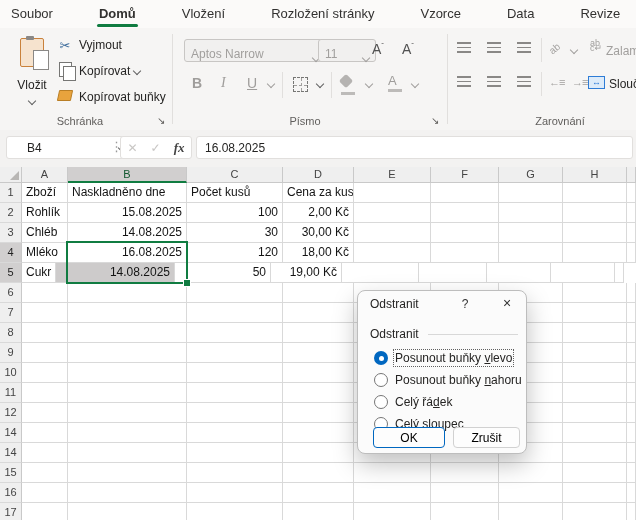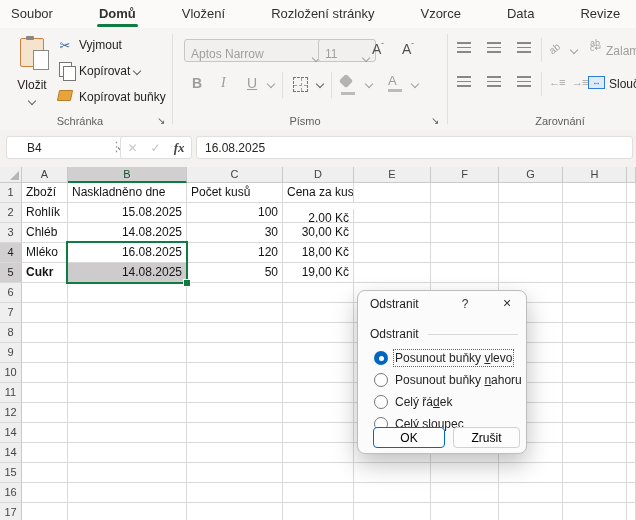--- a/index.html
+++ b/index.html
@@ -232,21 +232,21 @@
         <div class="cell" style="width: 68px;"></div>
         <div class="cell" style="width: 64px;"></div>
         <div class="cell" style="width: 64px;"></div>
         <div class="cell" style="width: 9px;"></div>
       </div>
       <div class="srow">
         <div class="rnum">2</div>
         <div class="cell" style="width: 46px;">Rohlík</div>
         <div class="cell right" style="width: 119px;">15.08.2025</div>
         <div class="cell right" style="width: 96px;">100</div>
-        <div class="cell right" style="width: 71px; margin-top: 6px;">2,00 Kč</div>
+        <div class="cell right" style="width: 71px;">2,00 Kč</div>
         <div class="cell" style="width: 77px;"></div>
         <div class="cell" style="width: 68px;"></div>
         <div class="cell" style="width: 64px;"></div>
         <div class="cell" style="width: 64px;"></div>
         <div class="cell" style="width: 9px;"></div>
       </div>
       <div class="srow">
         <div class="rnum">3</div>
         <div class="cell" style="width: 46px;">Chléb</div>
         <div class="cell right" style="width: 119px;">14.08.2025</div>
@@ -265,21 +265,21 @@
         <div class="cell right" style="width: 96px;">120</div>
         <div class="cell right" style="width: 71px;">18,00 Kč</div>
         <div class="cell" style="width: 77px;"></div>
         <div class="cell" style="width: 68px;"></div>
         <div class="cell" style="width: 64px;"></div>
         <div class="cell" style="width: 64px;"></div>
         <div class="cell" style="width: 9px;"></div>
       </div>
       <div class="srow">
         <div class="rnum sel">5</div>
-        <div class="cell" style="width: 46px; font-weight: bold;">Cukr</div>
+        <div class="cell" style="width: 34px;">Cukr</div>
         <div class="cell right shaded" style="width: 119px;">14.08.2025</div>
         <div class="cell right" style="width: 96px;">50</div>
         <div class="cell right" style="width: 71px;">19,00 Kč</div>
         <div class="cell" style="width: 77px;"></div>
         <div class="cell" style="width: 68px;"></div>
         <div class="cell" style="width: 64px;"></div>
         <div class="cell" style="width: 64px;"></div>
         <div class="cell" style="width: 9px;"></div>
       </div>
       <div class="srow">

